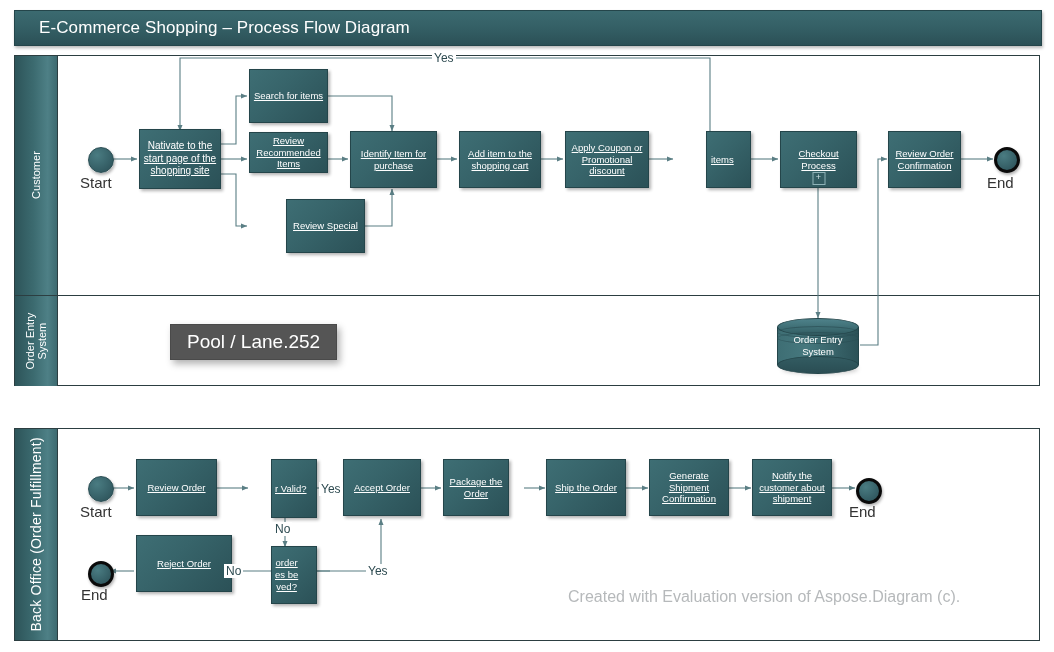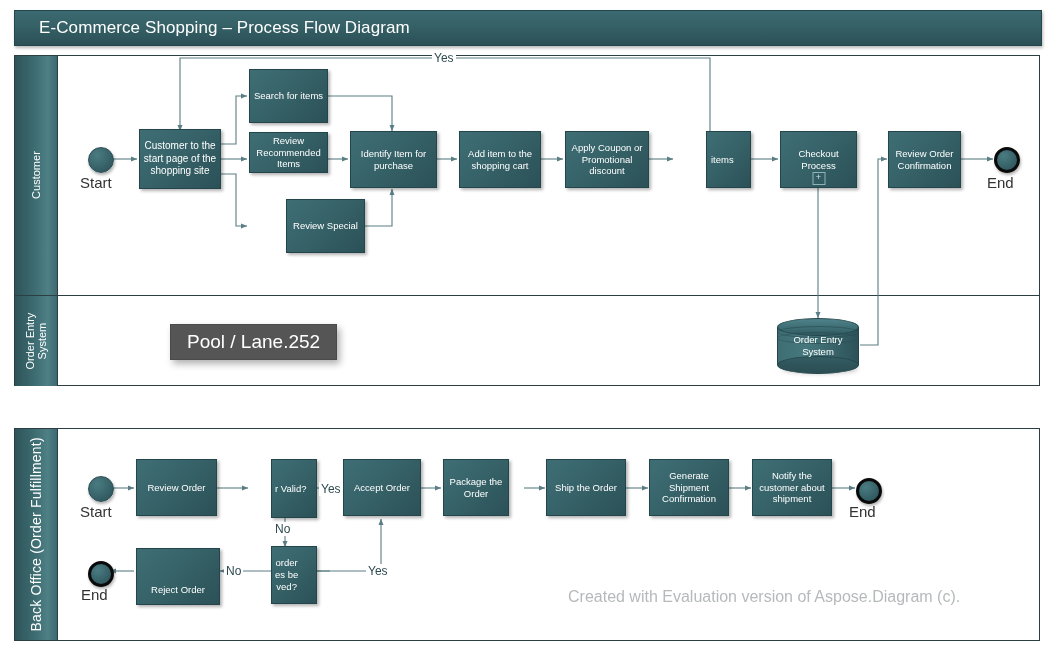--- a/index.html
+++ b/index.html
@@ -45,22 +45,23 @@
   }
   .titlebar .t{color:#ffffff;font-size:17px;padding-left:24px;letter-spacing:.1px;}
 
   
   .task{
     position:absolute;box-sizing:border-box;
     background:linear-gradient(135deg,#3e6e74 0%,#37646a 40%,#2b5157 100%);
     border:1px solid #24454a;
     color:#ffffff;
     display:flex;align-items:center;justify-content:center;text-align:center;
-    font-size:9.5px;line-height:1.25;padding:8px 3px;
+    font-size:9.5px;line-height:1.25;padding:2px 3px;
     box-shadow:2px 2px 3px rgba(0,0,0,.30);
+    text-decoration:underline;
   }
   .task.big{font-size:10px;}
   .task .lbl{display:block;}
   .sub-marker{
     position:absolute;left:50%;bottom:2px;transform:translateX(-50%);
     width:11px;height:11px;border:1px solid #8fb3b8;color:#cfe2e5;
     font-size:9px;line-height:9px;text-align:center;
   }
 
   
@@ -206,21 +207,21 @@
       <path d="M729,488 L751,488" marker-end="url(#ah)"></path>
 
       <path d="M832,488 L855,488" marker-end="url(#ah)"></path>
     </g>
   </svg>
 
   <div class="ev start" style="left:88px;top:147px;width:24px;height:24px;"></div>
   <div class="ev-label" style="left:80px;top:174px;width:40px;">Start</div>
 
   <div class="task big" style="left:139px;top:129px;width:82px;height:60px;">
-    <span class="lbl">Customer to the start page of the shopping site</span>
+    <span class="lbl">Nativate to the start page of the shopping site</span>
   </div>
 
   <div class="task" style="left:249px;top:69px;width:79px;height:54px;">
     <span class="lbl">Search for items</span>
   </div>
 
   <div class="task" style="left:249px;top:132px;width:79px;height:41px;">
     <span class="lbl">Review Recommended Items</span>
   </div>
 
@@ -304,21 +305,21 @@
     <span class="lbl">Generate Shipment Confirmation</span>
   </div>
 
   <div class="task" style="left:752px;top:459px;width:80px;height:57px;">
     <span class="lbl">Notify the customer about shipment</span>
   </div>
 
   <div class="ev end" style="left:856px;top:478px;width:20px;height:20px;"></div>
   <div class="ev-label" style="left:849px;top:503px;width:36px;">End</div>
 
-  <div class="task" style="left:136px;top:548px;width:84px;height:57px;align-items:flex-end;">
+  <div class="task" style="left:136px;top:535px;width:96px;height:57px;">
     <span class="lbl">Reject Order</span>
   </div>
 
   <div class="ev end" style="left:88px;top:561px;width:20px;height:20px;"></div>
   <div class="ev-label" style="left:81px;top:586px;width:36px;">End</div>
 
   <div class="task clip" style="left:271px;top:546px;width:46px;height:58px;justify-content:flex-start;padding-left:3px;">
     <span class="lbl">
       <span>order</span><br>
       <span>es be</span><br>

